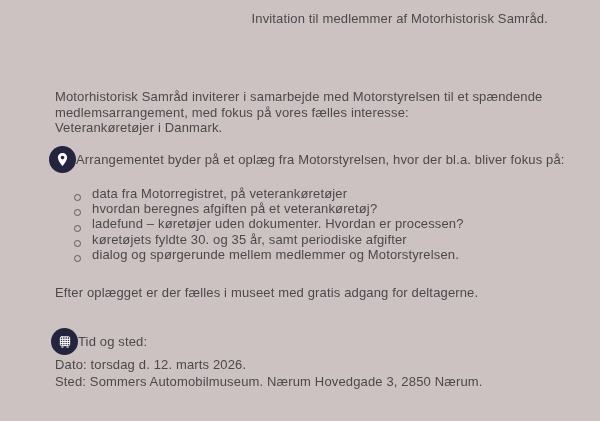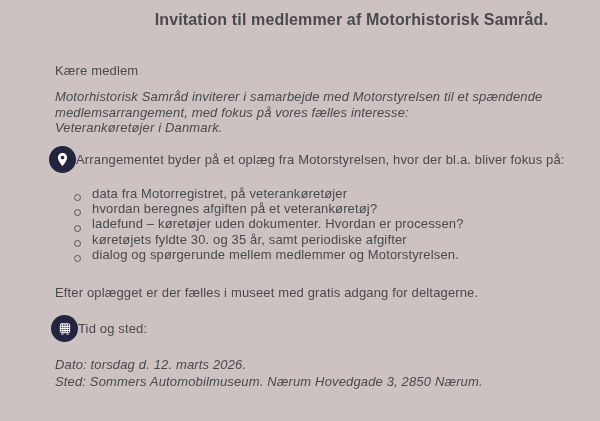--- a/index.html
+++ b/index.html
@@ -13,44 +13,43 @@
   .stage {
     position: relative;
     width: 600px; height: 421px;
     background: #ccc2c1;
     font-size: 13px;
     letter-spacing: 0.15px;
   }
   .header-line {
     position: absolute;
     top: 11px; right: 52px;
-    font-size: 16px;
+    font-size: 13px;
     white-space: nowrap;
-    font-weight: bold;
   }
   .salutation {
     position: absolute;
     top: 63px; left: 55px;
     white-space: nowrap;
   }
   .intro {
     position: absolute;
     top: 89px; left: 55px;
     line-height: 15.5px;
     width: 510px;
   }
   .icon-row {
     position: absolute;
     display: flex;
     align-items: center;
     gap: 0;
     white-space: nowrap;
   }
   .program-row { top: 146px; left: 49px; }
-  .timeplace-row { top: 315px; left: 51px; }
+  .timeplace-row { top: 328px; left: 51px; }
   .icon-circle {
     width: 27px; height: 27px;
     border-radius: 50%;
     background: #25243f;
     display: flex;
     align-items: center;
     justify-content: center;
     flex: 0 0 auto;
   }
   .topics {
@@ -72,30 +71,29 @@
   .after-note {
     position: absolute;
     top: 285px; left: 55px;
     white-space: nowrap;
   }
   .details {
     position: absolute;
     top: 357px; left: 55px;
     line-height: 16.5px;
   }
-  .line { white-space: nowrap; font-style: italic; }
+  .line { white-space: nowrap; }
 </style>
 </head>
 <body>
 
 <div class="stage">
 
   <div class="header-line">Invitation til medlemmer af Motorhistorisk Samråd.</div>
 
-  <div class="salutation">Kære medlem</div>
 
   <div class="intro">
     <div class="line">Motorhistorisk Samråd inviterer i samarbejde med Motorstyrelsen til et spændende</div>
     <div class="line">medlemsarrangement, med fokus på vores fælles interesse:</div>
     <div class="line">Veterankøretøjer i Danmark.</div>
   </div>
 
   <div class="icon-row program-row">
     <span class="icon-circle">
       <svg width="15" height="15" viewBox="0 0 24 24" aria-hidden="true">

